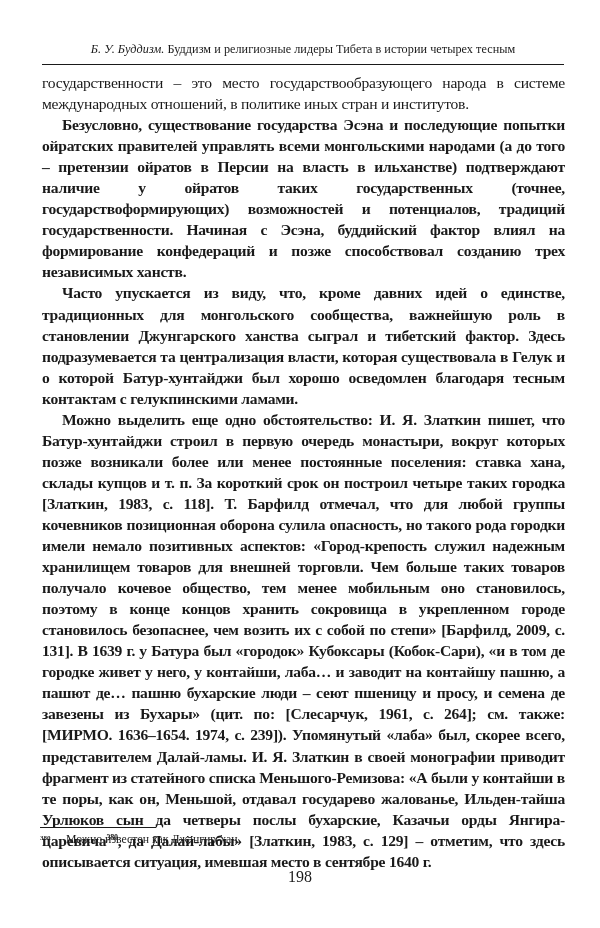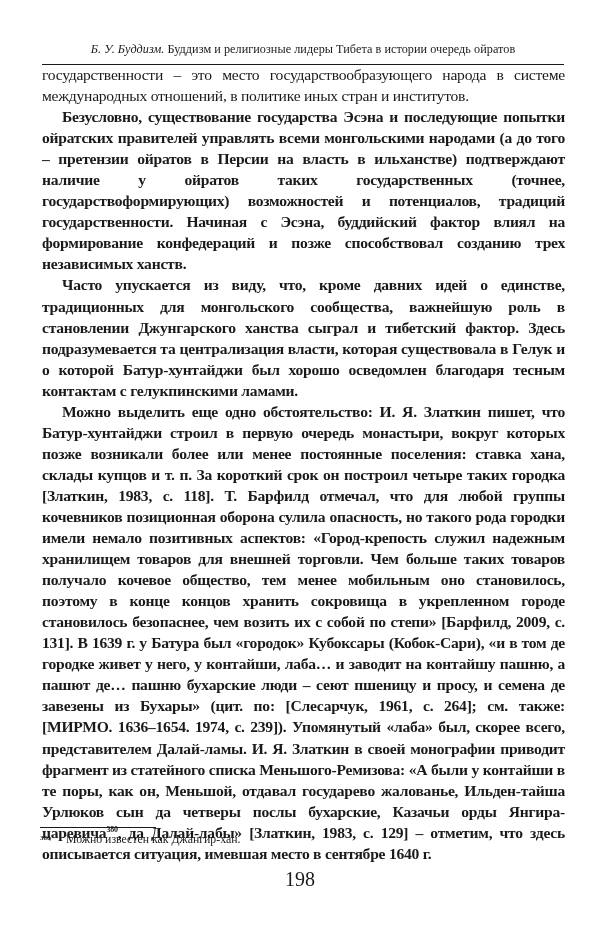--- a/index.html
+++ b/index.html
@@ -24,21 +24,21 @@
     .head-rule {
       position: absolute;
       left: 42px; width: 522px;
       top: 64px;
       height: 0;
       border-top: 1.3px solid #1a1a1a;
     }
     .body-text {
       position: absolute;
       left: 42px; width: 523px;
-      top: 64px;
+      top: 72px;
       font-size: 15.6px;
       line-height: 21.05px;
       text-align: justify;
       letter-spacing: -0.25px;
     }
     .body-text p { margin: 0; text-indent: 0; }
     .body-text p.indent { text-indent: 20px; font-weight: bold; }
     sup.fnref { font-size: 8px; line-height: 0; vertical-align: 6px; }
     .fn-rule {
       position: absolute;
@@ -55,29 +55,29 @@
     .footnote .fn-num {
       font-size: 7px; font-weight: bold;
       display: inline-block; width: 26px;
       vertical-align: 3px;
     }
     .page-number {
       position: absolute;
       left: 0; width: 600px;
       top: 868px;
       text-align: center;
-      font-size: 20px;
+      font-size: 16px;
     }
   </style>
 </head>
 <body>
 
 <div class="running-head">
   <span class="author">Б. У. Буддизм.</span>
-  <span>Буддизм и религиозные лидеры Тибета в истории очередь ойратов</span>
+  <span>Буддизм и религиозные лидеры Тибета в истории четырех тесным</span>
 </div>
 <div class="head-rule"></div>
 
 <div class="body-text">
   <p>государственности – это место государствообразующего народа в системе международных отношений, в политике иных стран и институтов.</p>
   <p class="indent">Безусловно, существование государства Эсэна и последующие попытки ойратских правителей управлять всеми монгольскими народами (а до того – претензии ойратов в Персии на власть в ильханстве) подтверждают наличие у ойратов таких государственных (точнее, государствоформирующих) возможностей и потенциалов, традиций государственности. Начиная с Эсэна, буддийский фактор влиял на формирование конфедераций и позже способствовал созданию трех независимых ханств.</p>
   <p class="indent">Часто упускается из виду, что, кроме давних идей о единстве, традиционных для монгольского сообщества, важнейшую роль в становлении Джунгарского ханства сыграл и тибетский фактор. Здесь подразумевается та централизация власти, которая существовала в Гелук и о которой Батур-хунтайджи был хорошо осведомлен благодаря тесным контактам с гелукпинскими ламами.</p>
   <p class="indent"><span>Можно выделить еще одно обстоятельство: И. Я. Златкин пишет, что Батур-хунтайджи строил в первую очередь монастыри, вокруг которых позже возникали более или менее постоянные поселения: ставка хана, склады купцов и т. п. За короткий срок он построил четыре таких городка [Златкин, 1983, с. 118]. Т. Барфилд отмечал, что для любой группы кочевников позиционная оборона сулила опасность, но такого рода городки имели немало позитивных аспектов: «Город-крепость служил надежным хранилищем товаров для внешней торговли. Чем больше таких товаров получало кочевое общество, тем менее мобильным оно становилось, поэтому в конце концов хранить сокровища в укрепленном городе становилось безопаснее, чем возить их с собой по степи» [Барфилд, 2009, с. 131]. В 1639 г. у Батура был «городок» Кубоксары (Кобок-Сари), «и в том де городке живет у него, у контайши, лаба… и заводит на контайшу пашню, а пашют де… пашню бухарские люди – сеют пшеницу и просу, и семена де завезены из Бухары» (цит. по: [Слесарчук, 1961, с. 264]; см. также: [МИРМО. 1636–1654. 1974, с. 239]). Упомянутый «лаба» был, скорее всего, представителем Далай-ламы. И. Я. Златкин в своей монографии приводит фрагмент из статейного списка Меньшого-Ремизова: «А были у контайши в те поры, как он, Меньшой, отдавал государево жалованье, Ильден-тайша Урлюков сын да четверы послы бухарские, Казачьи орды Янгира-царевича</span><sup class="fnref">380</sup><span>, да Далай-лабы» [Златкин, 1983, с. 129] – отметим, что здесь описывается ситуация, имевшая место в сентябре 1640 г.</span></p>
 </div>
 

